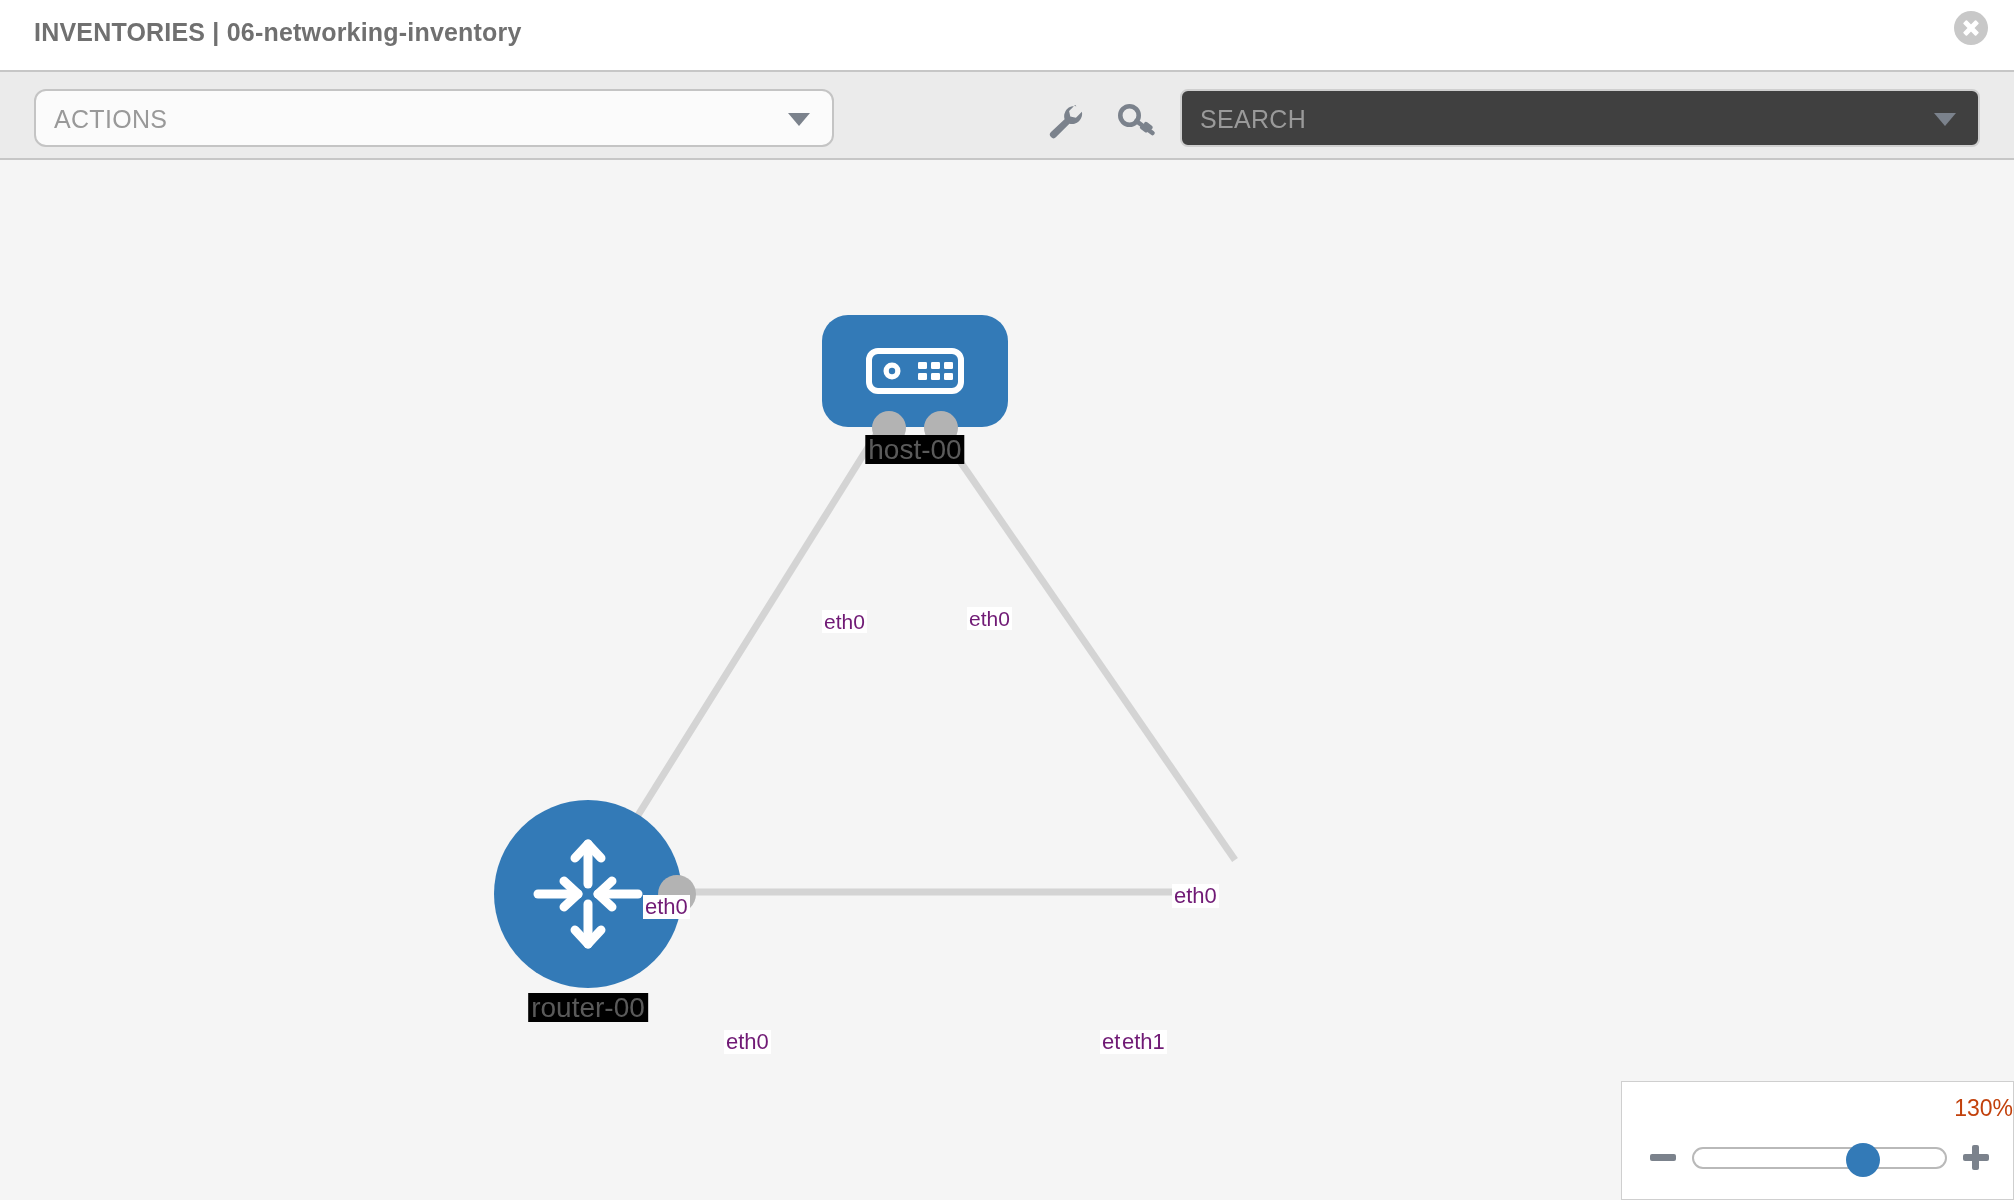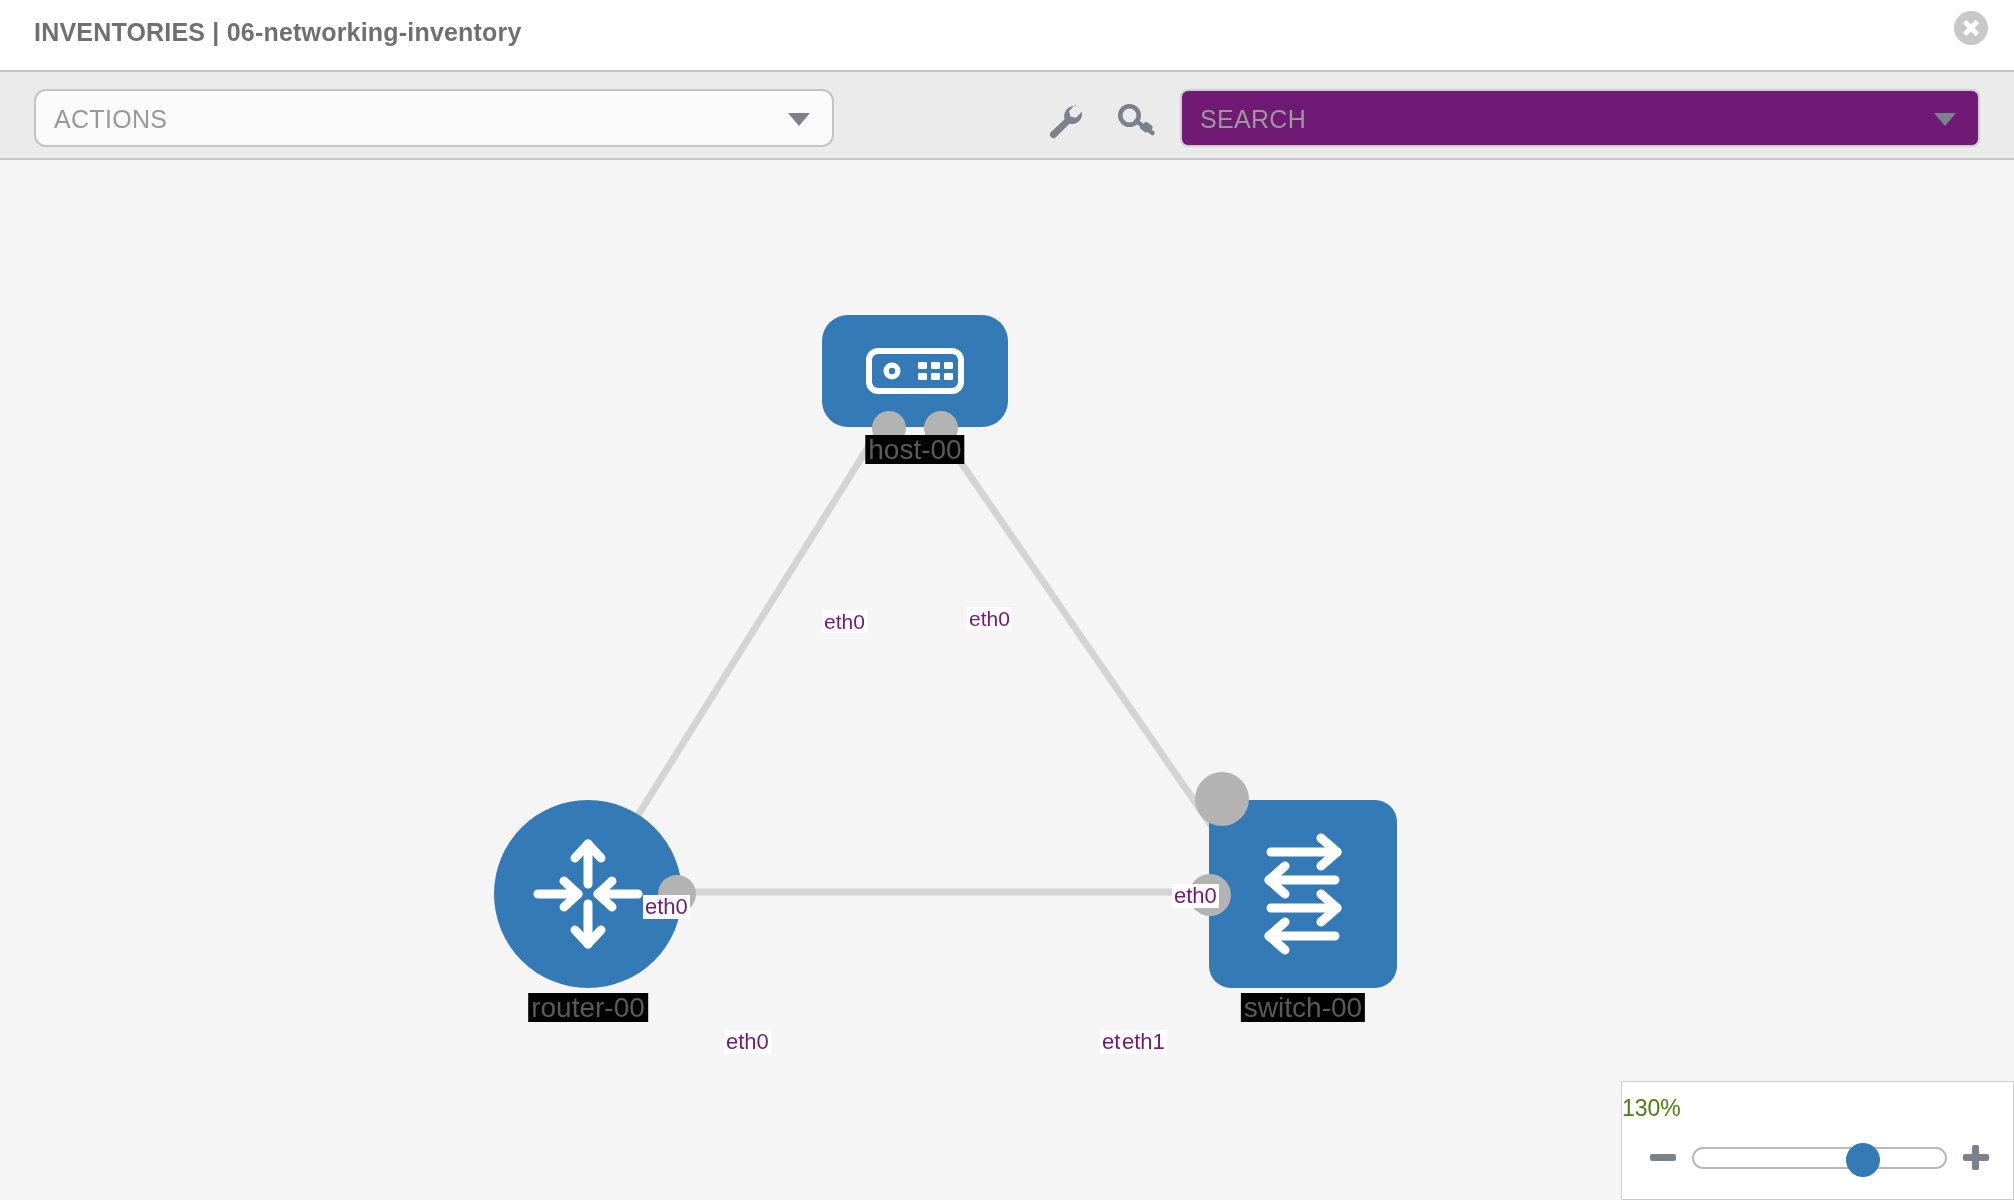--- a/index.html
+++ b/index.html
@@ -111,21 +111,21 @@
   .tool-icon svg { display: block; }
   .icon-wrench { left: 1045px; }
   .icon-key    { left: 1117px; }
 
   .search-box {
     position: absolute;
     left: 1180px;
     top: 17px;
     width: 800px;
     height: 58px;
-    background: #701a75;
+    background: #404040;
     border: 2px solid #cfcfcf;
     border-radius: 8px;
     box-sizing: border-box;
     cursor: text;
   }
   .search-box .sel-label {
     position: absolute;
     left: 18px;
     top: 14px;
     font-size: 25px;
@@ -211,23 +211,23 @@
     height: 119px;
     background: #ffffff;
     border: 1px solid #cfcfcf;
     box-sizing: border-box;
   }
   .zoom-value {
     position: absolute;
     left: 0;
     top: 13px;
     width: 100%;
-    text-align: left;
+    text-align: right;
     font-size: 23px;
-    color: #4d7c0f;
+    color: #c2410c;
   }
   .zoom-row {
     position: absolute;
     left: 0;
     top: 52px;
     width: 100%;
     height: 46px;
   }
   .zoom-minus, .zoom-plus {
     position: absolute;
@@ -361,44 +361,20 @@
           <path d="M110 60 L70 60"></path>
           <path d="M84 47 L70 60 L84 73"></path>
         </g>
       </svg>
     </div>
 
     <div class="port" style="left:164px; top:75px; width:38px; height:38px;"></div>
     <div class="node-label" style="top:193px;">router-00</div>
   </div>
 
-  <div class="node" style="left:1209px; top:640px; width:188px; height:188px;">
-    <div class="node-shape shape-roundsq" style="width:188px; height:188px;">
-      <svg width="124" height="124" viewBox="0 0 124 124" aria-hidden="true">
-        <g fill="none" stroke="#ffffff" stroke-width="9" stroke-linecap="round" stroke-linejoin="round">
-
-          <path d="M30 20 L96 20"></path>
-          <path d="M80 6 L96 20 L80 34"></path>
-
-          <path d="M94 48 L28 48"></path>
-          <path d="M44 34 L28 48 L44 62"></path>
-
-          <path d="M30 76 L96 76"></path>
-          <path d="M80 62 L96 76 L80 90"></path>
-
-          <path d="M94 104 L28 104"></path>
-          <path d="M44 90 L28 104 L44 118"></path>
-        </g>
-      </svg>
-    </div>
-
-    <div class="port" style="left:-14px; top:-28px; width:54px; height:54px;"></div>
-    <div class="port" style="left:-20px; top:74px; width:42px; height:42px;"></div>
-    <div class="node-label" style="top:193px;">switch-00</div>
-  </div>
 
   <div class="edge-label small" style="left:822px; top:450px;">eth0</div>
 
   <div class="edge-label small" style="left:967px; top:447px;">eth0</div>
 
   <div class="edge-label" style="left:643px; top:735px;">eth0</div>
 
   <div class="edge-label" style="left:1172px; top:724px;">eth0</div>
 
   <div class="edge-label" style="left:724px; top:870px;">eth0</div>

